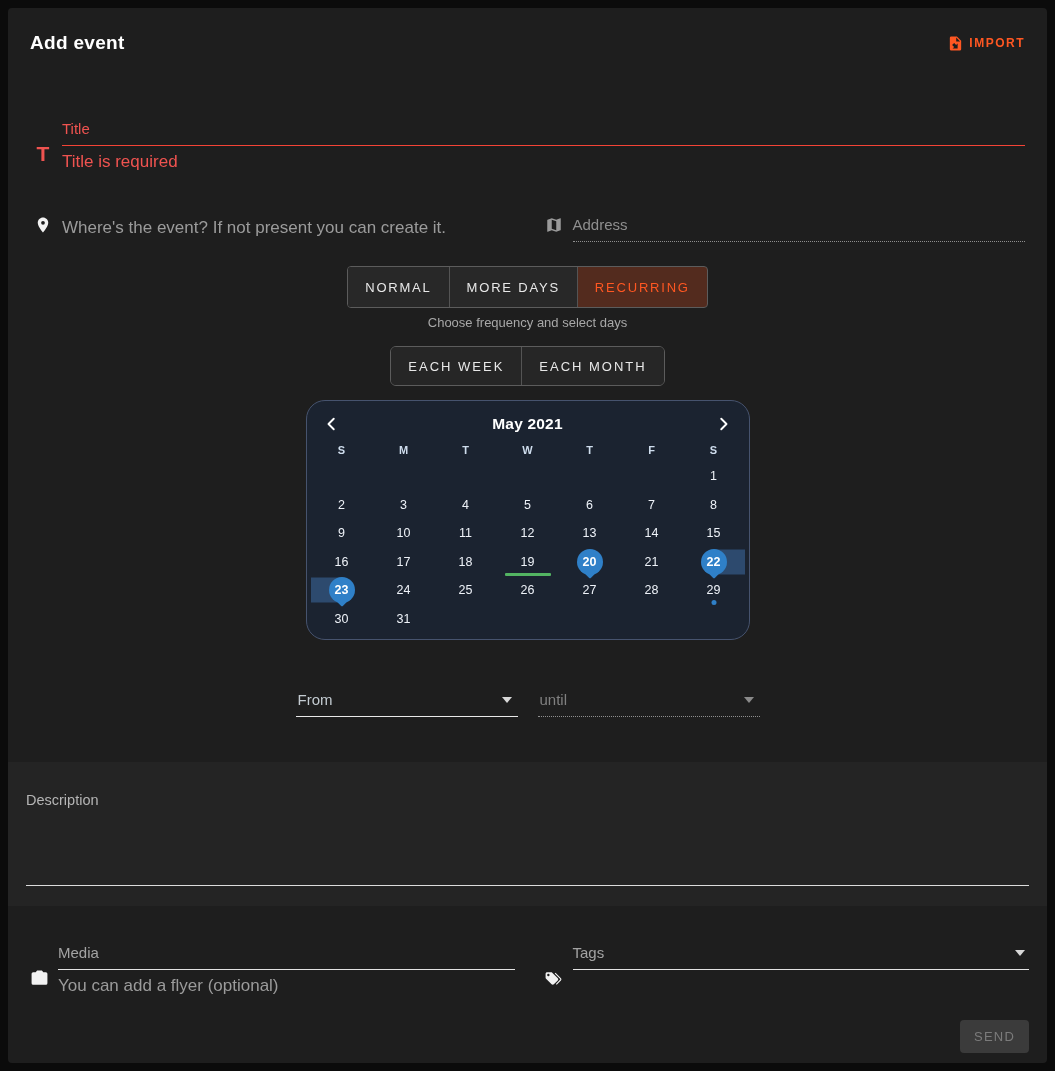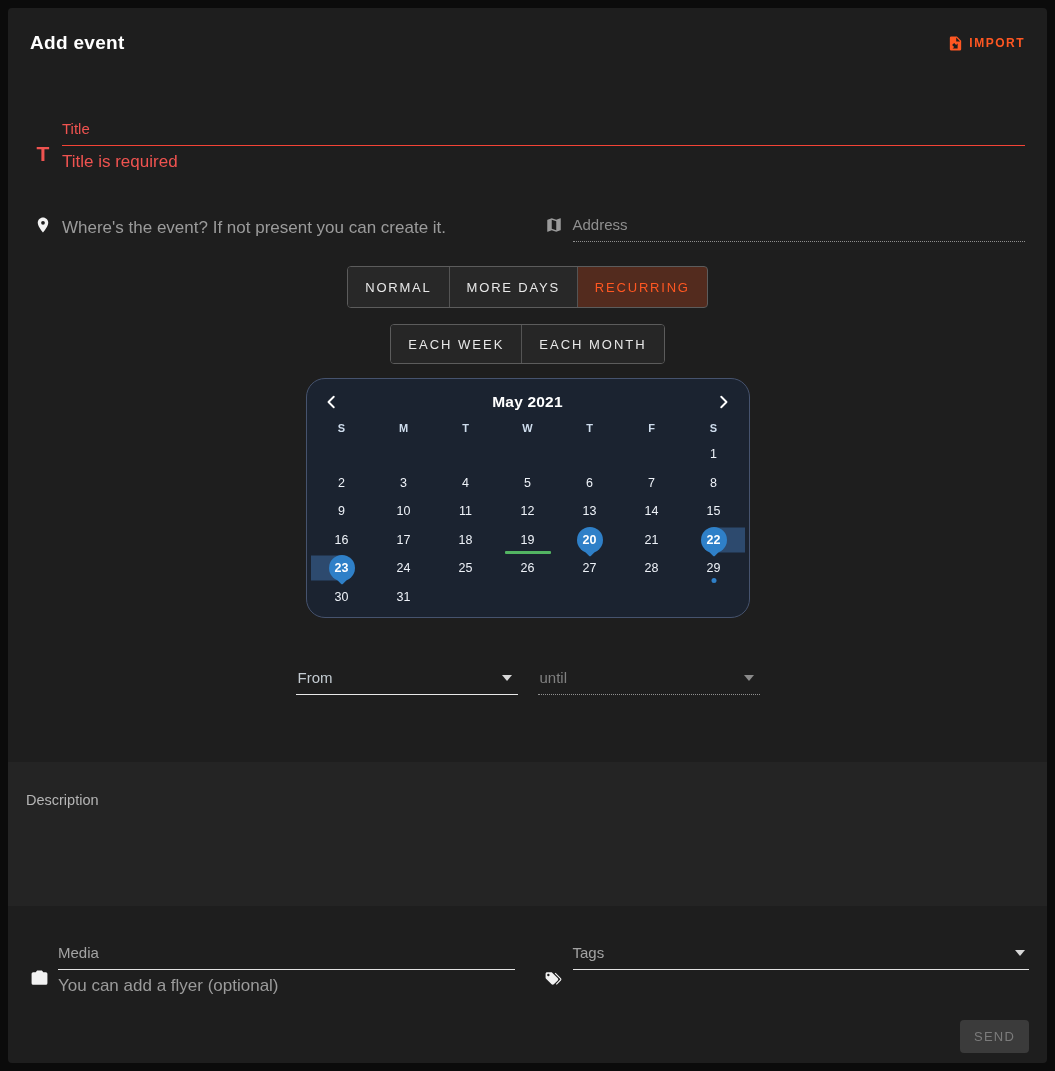--- a/index.html
+++ b/index.html
@@ -2,21 +2,21 @@
 <html style="--c-error: #ef5350; --c-error-line: #f44336; --c-orange: #ff5722; --c-orange-bg: rgba(255,87,34,0.24); --c-blue: #2f80c8; --c-band: #2d4a6e; --c-green: #53b462; --c-cal-bg: #1b2330;"><head>
 <meta charset="utf-8">
 <style>
   * { box-sizing: border-box; margin: 0; padding: 0; }
   html,body { width:1055px; height:1071px; background:#0b0b0b; font-family:"Liberation Sans", sans-serif; }
   .stage { width:1045px; height:1071px; padding:8px; }
   .card { width:1039px; height:1055px; background:#1e1e1e; border-radius:4px; overflow:hidden; display:flex; flex-direction:column; }
 
   
   .section-top { height:754px; padding:24px 22px 0; }
-  .section-desc { height:144px; background:#242424; padding:30px 18px 20px; display:flex; flex-direction:row; }
+  .section-desc { height:144px; background:#242424; padding:30px 18px 20px; display:flex; flex-direction:column; }
   .section-bottom { height:157px; padding:34px 18px 10px; display:flex; flex-direction:column; }
 
   
   .hdr { display:flex; justify-content:space-between; align-items:center; }
   .hdr-title { color:#ffffff; font-size:19px; font-weight:bold; letter-spacing:.3px; }
   .import-btn { display:flex; align-items:center; gap:5px; color:var(--c-orange); font-size:12px; font-weight:bold; letter-spacing:1.5px; cursor:pointer; background:none; border:none; }
 
   
   .field { display:flex; }
   .f-icon { width:26px; display:flex; justify-content:center; align-items:flex-end; padding-bottom:8px; }
@@ -36,21 +36,21 @@
   .row-2col .col { flex:1; min-width:0; }
   .placeholder-dim { color:#8f8f8f; }
   .placeholder-mid { color:#a3a3a3; }
 
   
   .tabs-center { display:flex; justify-content:center; }
   .tab-group { display:inline-flex; border:1px solid #5c5c5c; border-radius:4px; overflow:hidden; margin-top:24px; }
   .tab-group .seg { background:#282828; border:none; border-left:1px solid #545454; color:#e8e8e8; font-family:"Liberation Sans",sans-serif; font-size:13px; letter-spacing:1.8px; padding:0 17px; height:40px; cursor:pointer; }
   .tab-group .seg:first-child { border-left:none; }
   .tab-group .seg.selected { background:var(--c-orange-bg); color:var(--c-orange); }
-  .tab-group.freq { margin-top:16px; }
+  .tab-group.freq { margin-top:16px;border-radius:6px; }
   .tab-group.freq .seg { background:#262626; height:38px; letter-spacing:2px; }
   .hint { text-align:center; color:#a8a8a8; font-size:13px; margin-top:7px; }
 
   
   .calendar { width:444px; height:240px; margin:14px auto 0; background:var(--c-cal-bg); border:1px solid #46536e; border-radius:19px; padding:10px 4px 8px; color:#edf1f8; }
   .cal-hdr { display:flex; align-items:center; justify-content:space-between; padding:0 12px; height:26px; }
   .cal-title { font-size:15.5px; font-weight:bold; color:#ffffff; letter-spacing:.2px; }
   .cal-nav { background:none; border:none; cursor:pointer; display:flex; align-items:center; padding:2px; }
   .weekdays { display:flex; margin-top:7px; height:18px; }
   .weekdays span { flex:1; text-align:center; font-size:11px; font-weight:bold; color:#cfdded; }
@@ -137,20 +137,21 @@
         </div>
       </div>
 
       <div class="tabs-center">
         <div class="tab-group" id="mode-tabs">
             <button class="seg">NORMAL</button>
             <button class="seg">MORE DAYS</button>
             <button class="seg selected">RECURRING</button>
           </div>
       </div>
+      <div class="hint">Choose frequency and select days</div>
 
       <div class="tabs-center">
         <div class="tab-group freq" id="freq-tabs">
             <button class="seg">EACH WEEK</button>
             <button class="seg">EACH MONTH</button>
           </div>
       </div>
 
       <div class="calendar">
         <div class="cal-hdr">

